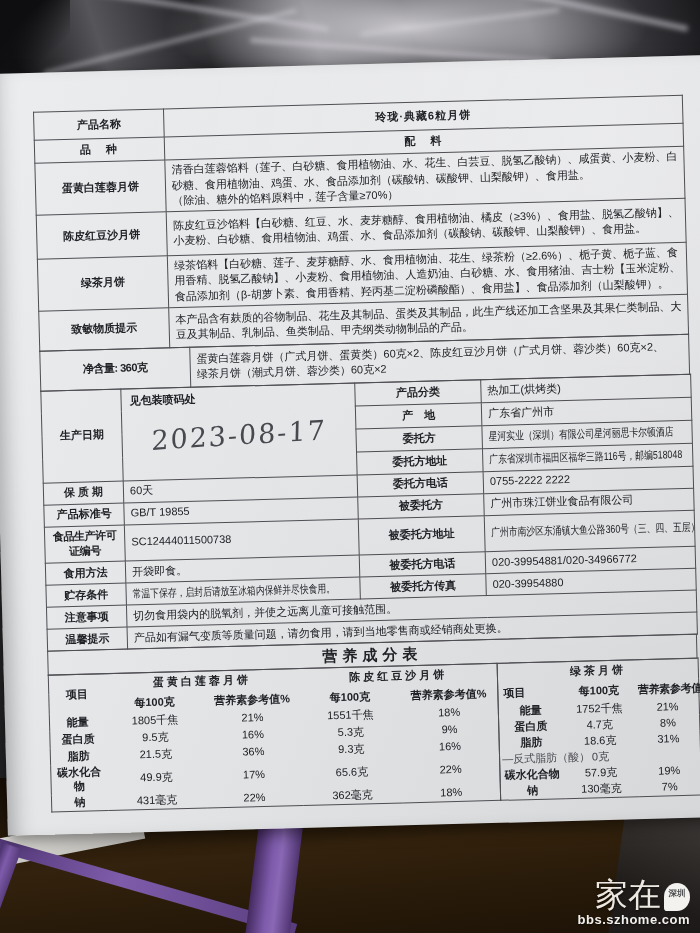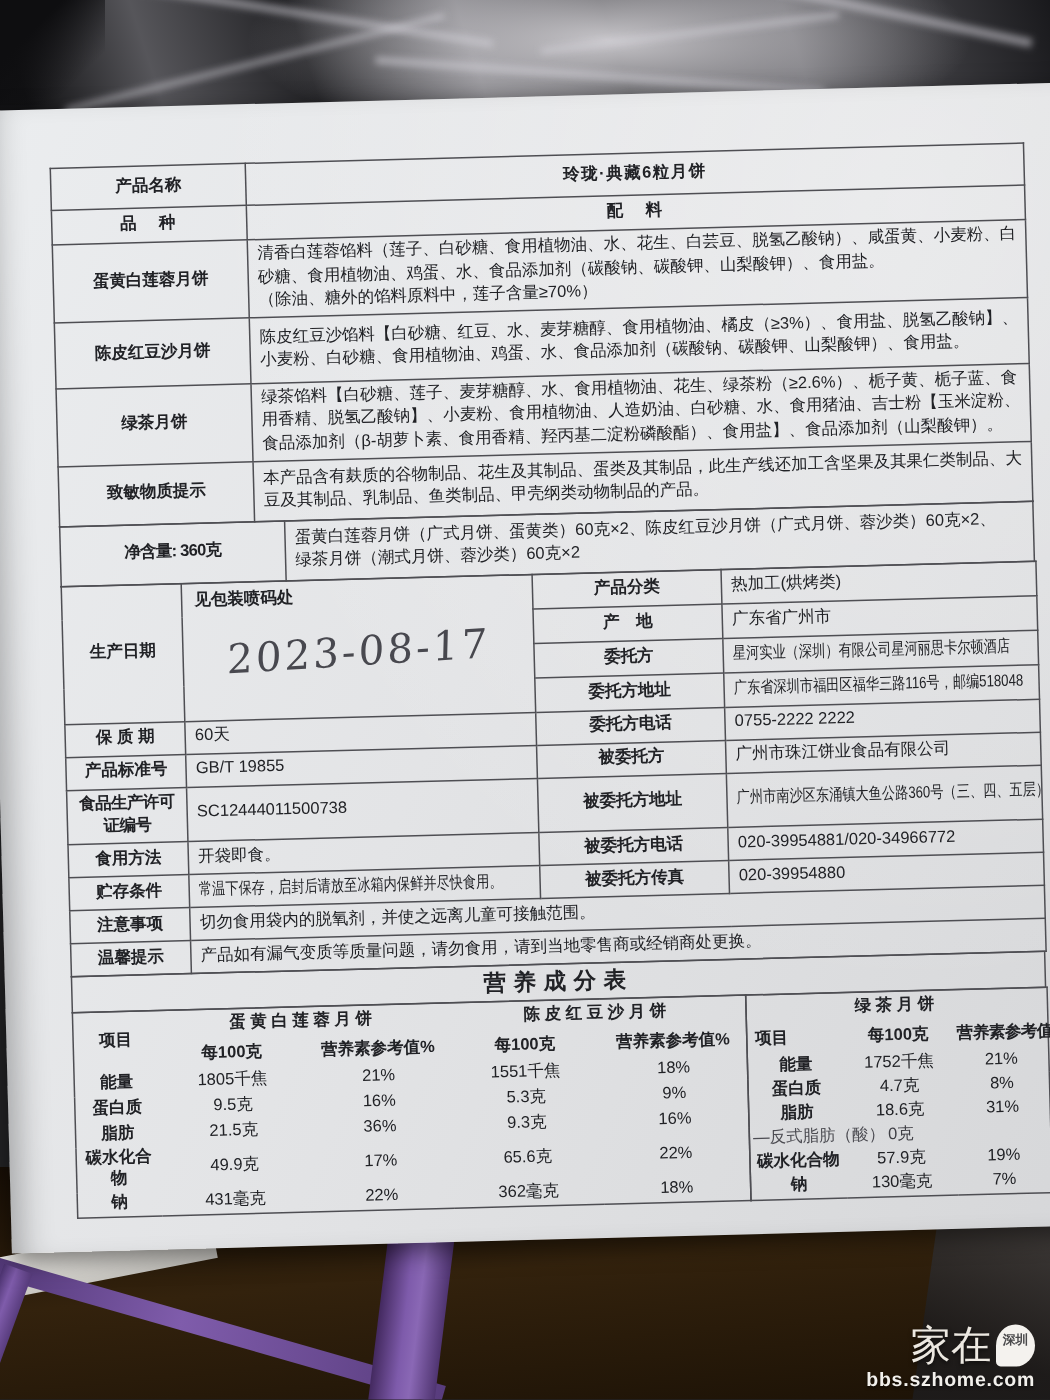--- a/index.html
+++ b/index.html
@@ -80,21 +80,21 @@
           border-right:1px solid var(--bc);border-bottom:1px solid var(--bc);}
   .nm{font-weight:bold;text-align:left;padding-left:5px;border-right:1px solid var(--bc);}
   .nm2{font-weight:bold;text-align:left;padding-left:5px;}
   .vl{border-left:1px solid var(--bc);}
   .tf-name{font-weight:normal;color:#4c4c52;font-size:9.5px;white-space:nowrap;}
   .tf-val{color:#3e3e44;font-size:10px;}
 
   
   .watermark{position:absolute;right:10px;bottom:6px;z-index:5;text-align:right;}
   .wm-top{display:flex;align-items:flex-end;justify-content:flex-end;gap:3px;}
-  .wm-brand{font-family:"DejaVu Serif","Liberation Serif",serif;font-size:27px;
+  .wm-brand{font-family:"DejaVu Serif","Liberation Serif",serif;font-size:33px;
     color:#ece8e1;line-height:1;text-shadow:0 1px 3px rgba(0,0,0,.6);}
   .wm-badge{display:inline-block;width:26px;height:28px;background:#f4f2ee;
     border-radius:50% 50% 50% 12%;color:#4a4a4c;font-size:8.5px;font-weight:bold;
     text-align:center;line-height:1.1;padding-top:6px;box-sizing:border-box;}
   .wm-site{font-size:13px;font-weight:bold;color:#f2f0ec;letter-spacing:.5px;
     text-shadow:0 1px 2px rgba(0,0,0,.6);margin-top:1px;}
 </style>
 </head>
 <body>
 

